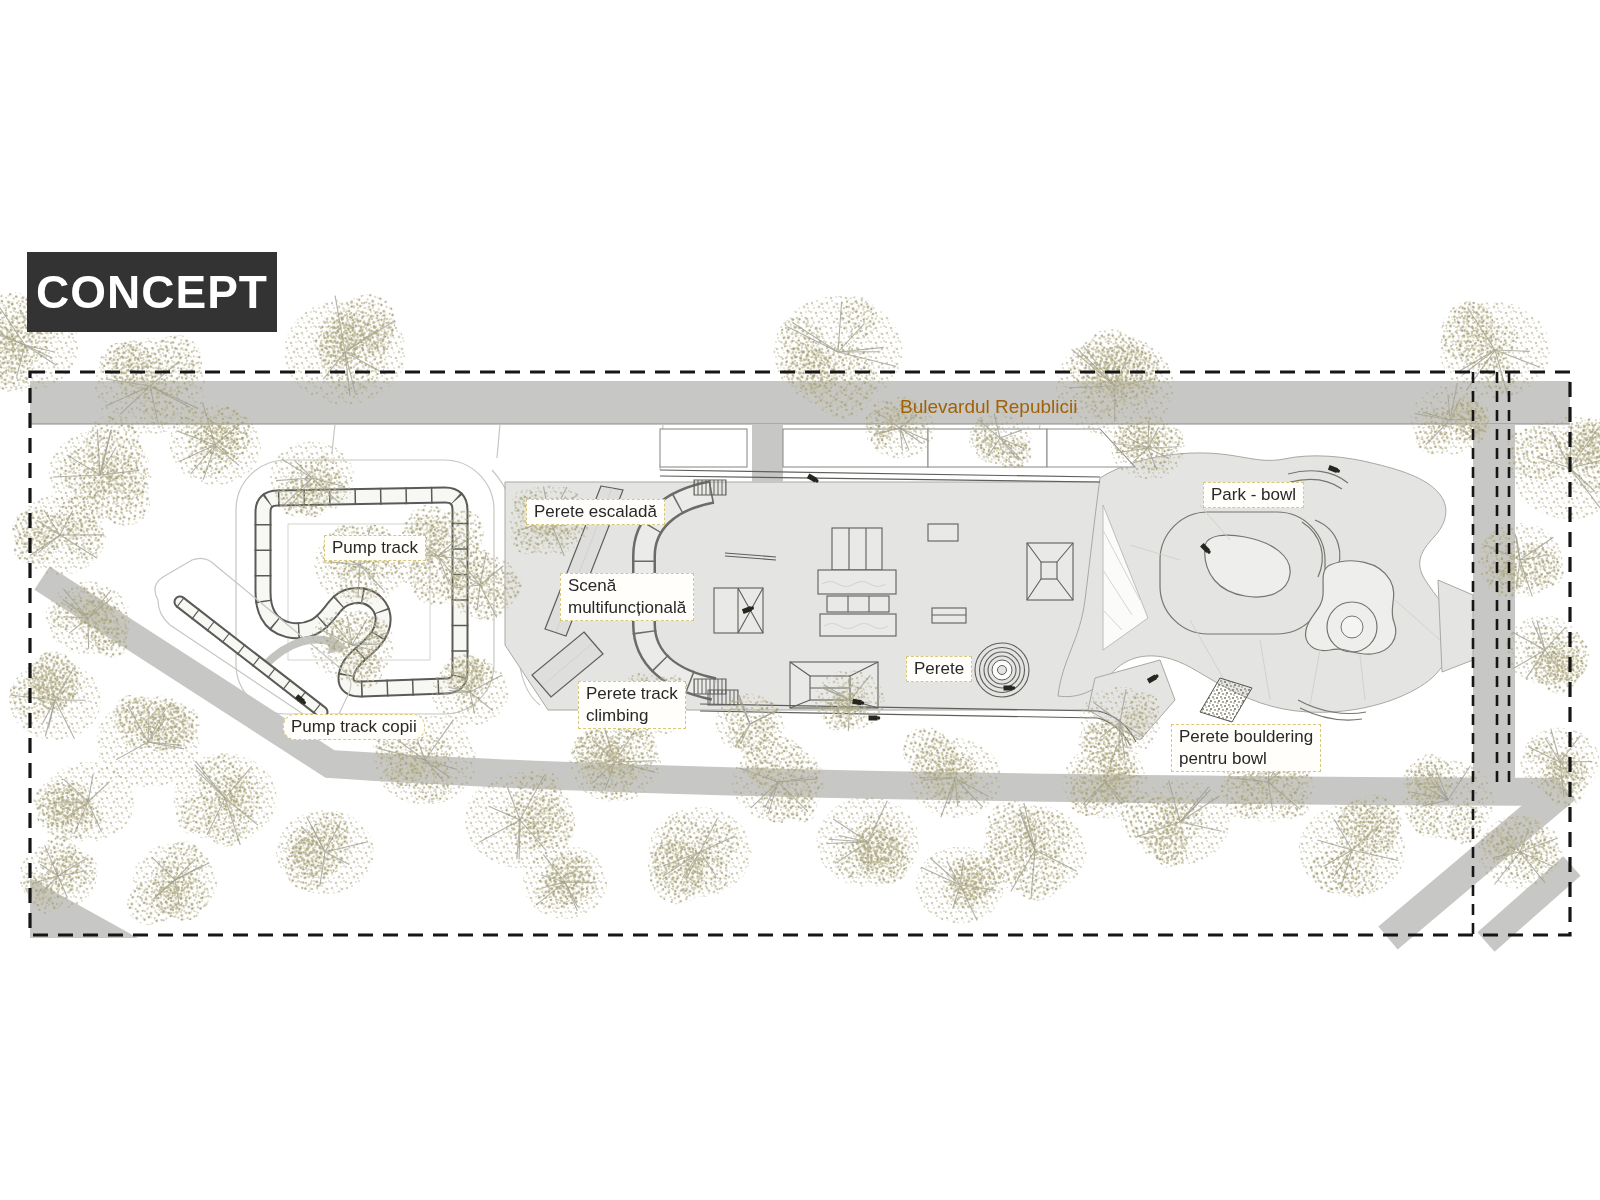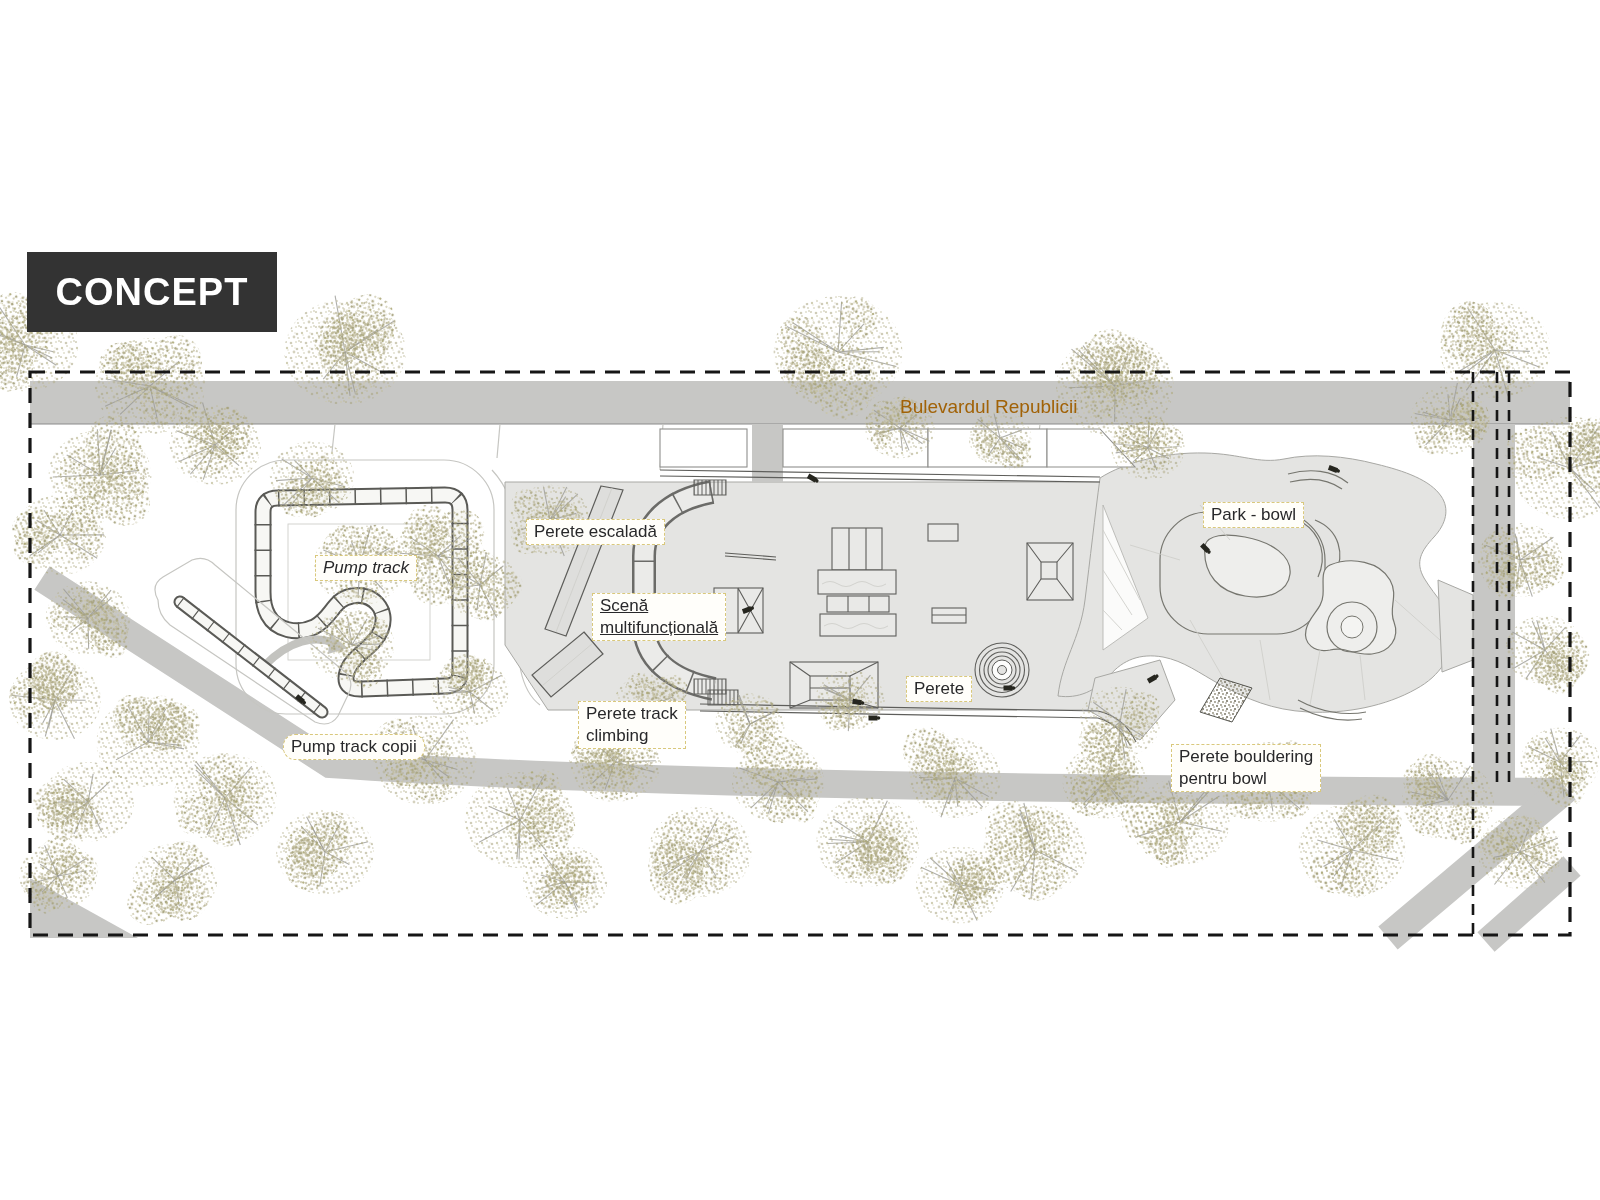--- a/index.html
+++ b/index.html
@@ -24,24 +24,24 @@
   .trk2-tick{stroke:#5a5a56;fill:none;stroke-width:13;stroke-dasharray:1.2 18;}
   .rmp-out{stroke:#6b6b68;fill:none;stroke-width:24;}
   .rmp-fill{stroke:#ebebe9;fill:none;stroke-width:19;}
   .rmp-tick{stroke:#6b6b68;fill:none;stroke-width:24;stroke-dasharray:1.5 34;}
   .bowl-ln{stroke:#76766f;fill:none;stroke-width:1.2;}
   .bowl-fill{stroke:#76766f;fill:#eeeeec;stroke-width:1.2;}
   .bound{stroke:var(--boundary);fill:none;}
   
   #concept-box{position:absolute;left:27px;top:252px;width:250px;height:80px;
       background:var(--concept-bg);color:var(--concept-text);display:flex;align-items:center;
-      justify-content:center;font-size:38px;font-weight:bold;letter-spacing:1px;}
+      justify-content:center;font-size:46px;font-weight:bold;letter-spacing:1px;}
   #road-label{position:absolute;left:900px;top:396px;font-size:19px;color:#a16207;}
   .plan-label{position:absolute;background:var(--label-bg);border:1px dashed var(--label-border);
-      color:var(--label-text);font-size:17px;line-height:1.28;padding:1px 7px;white-space:pre-line;margin-top:20px;}
+      color:var(--label-text);font-size:17px;line-height:1.28;padding:1px 7px;white-space:pre-line;}
 </style>
 </head>
 <body>
 
 <div id="stage">
   <svg id="plan-svg" viewBox="0 0 1600 1200">
     <defs>
       <pattern id="stip" width="15" height="15" patternUnits="userSpaceOnUse">
         <circle cx="2" cy="3" r="1.2" fill="#aca878"></circle>
           <circle cx="7" cy="1" r="1.0" fill="#bdb896"></circle>
@@ -1021,23 +1021,23 @@
       <path class="bound" d="M1497 372 V790" stroke-width="2.6" stroke-dasharray="11 8"></path>
       <path class="bound" d="M1509 372 V790" stroke-width="2.6" stroke-dasharray="11 8"></path>
     </g>
   </svg>
 
   <div id="concept-box">
     <span>CONCEPT</span>
   </div>
   <div id="road-label">Bulevardul Republicii</div>
   <div id="labels-layer">
-      <div class="plan-label" style="left: 315px; top: 535px; font-style: italic;">Pump track</div>
+      <div class="plan-label" style="left: 324px; top: 535px;">Pump track</div>
       <div class="plan-label" style="left: 526px; top: 499px; text-align: center;">Perete escaladă</div>
-      <div class="plan-label" style="left: 592px; top: 573px; text-decoration: underline;">Scenă
+      <div class="plan-label" style="left: 560px; top: 573px;">Scenă
 multifuncțională</div>
       <div class="plan-label" style="left: 1203px; top: 482px;">Park - bowl</div>
       <div class="plan-label" style="left: 906px; top: 656px;">Perete</div>
       <div class="plan-label" style="left: 578px; top: 681px;">Perete track
 climbing</div>
       <div class="plan-label" style="left: 283px; top: 714px; border-radius: 12px;">Pump track copii</div>
       <div class="plan-label" style="left: 1171px; top: 724px;">Perete bouldering
 pentru bowl</div>
     </div>
 </div>

